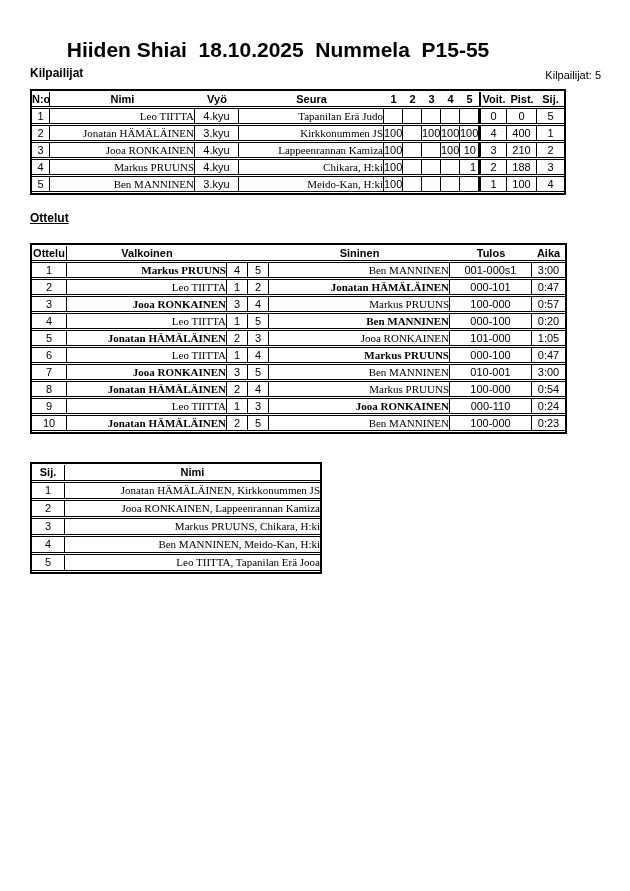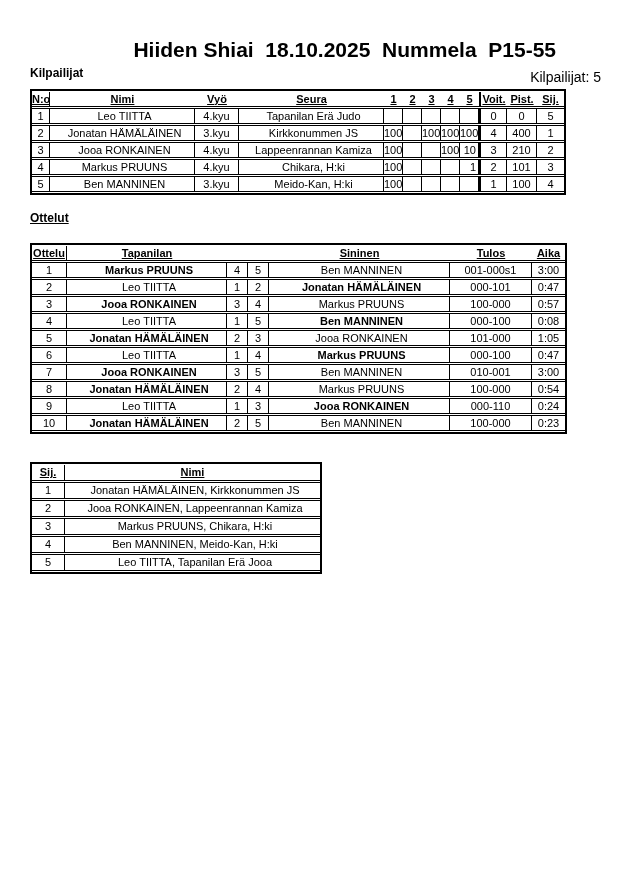--- a/index.html
+++ b/index.html
@@ -8,39 +8,39 @@
     width: 630px;
     height: 891px;
     background: #ffffff;
     font-family: "Liberation Sans", "DejaVu Sans", sans-serif;
     color: #000;
     overflow: hidden;
   }
   .title {
     position: absolute;
     top: 38px; left: 0; width: 556px;
-    text-align: right;
+    text-align: center;
     font-size: 21px;
     font-weight: bold;
     white-space: pre;
   }
   .sec-h {
     position: absolute;
     font-size: 12px;
     font-weight: bold;
     text-align: left;
     white-space: pre;
   }
   #h-competitors { top: 66px; left: 30px; width: 462px; }
   #h-matches     { top: 211px; left: 30px; width: 533px; text-decoration: underline; }
   #h-results     { top: 443px; left: 30px; width: 288px; }
   .count-label {
     position: absolute;
     top: 69px; right: 29px;
-    font-size: 14px;
+    font-size: 11px;
     white-space: pre;
   }
   table {
     position: absolute;
     border-collapse: separate;
     border-spacing: 0 1px;
     border: 2px solid #000;
     table-layout: fixed;
     font-size: 11px;
     background: #fff;
@@ -54,25 +54,25 @@
     padding: 0;
     overflow: hidden;
     white-space: nowrap;
     border-top: 1px solid #000;
     border-bottom: 1px solid #000;
     border-right: 1px solid #000;
     border-left: none;
     font-weight: normal;
   }
   #t-results th, #t-results td { height: 15px; line-height: 15px; }
-  thead th { border-top: none; font-weight: bold; border-right: none; text-decoration: underline; }
+  thead th { border-top: none; font-weight: bold; border-right: none; }
   thead th.sepR { border-right: 1px solid #000; }
   td:last-child { border-right: none; }
   .thickL { border-left: 2px solid #000; }
-  .l { text-align: center;  padding-left: 5px; }
+  .l { text-align: right;  padding-left: 5px; font-family: Liberation Serif, serif; }
   .c { text-align: center; }
   .r { text-align: right; padding-right: 2px; }
   .b { font-weight: bold; }
 </style>
 </head>
 <body>
 
 <div class="page">
 
   <div class="title">Hiiden Shiai  18.10.2025  Nummela  P15-55</div>
@@ -158,21 +158,21 @@
           <td class="c">4</td>
           <td class="l">Markus PRUUNS</td>
           <td class="c">4.kyu</td>
           <td class="l">Chikara, H:ki</td>
           <td class="r">100</td>
           <td class="r"></td>
           <td class="r"></td>
           <td class="r"></td>
           <td class="r">1</td>
           <td class="c thickL">2</td>
-          <td class="c">101</td>
+          <td class="c">188</td>
           <td class="c">3</td>
         </tr>
         <tr>
           <td class="c">5</td>
           <td class="l">Ben MANNINEN</td>
           <td class="c">3.kyu</td>
           <td class="l">Meido-Kan, H:ki</td>
           <td class="r">100</td>
           <td class="r"></td>
           <td class="r"></td>
@@ -193,21 +193,21 @@
         <col style="width:160px">
         <col style="width:21px">
         <col style="width:21px">
       <col style="width:181px">
         <col style="width:82px">
         <col style="width:33px">
     </colgroup>
     <thead>
       <tr>
         <th class="c sepR">Ottelu</th>
-        <th class="c">Tapanilan</th>
+        <th class="c">Valkoinen</th>
         <th class="c"></th>
         <th class="c"></th>
         <th class="c">Sininen</th>
         <th class="c">Tulos</th>
         <th class="c">Aika</th>
       </tr>
     </thead>
     <tbody id="matches-body">
         <tr>
           <td class="c">1</td>
@@ -236,21 +236,21 @@
           <td class="c">100-000</td>
           <td class="c">0:57</td>
         </tr>
         <tr>
           <td class="c">4</td>
           <td class="l">Leo TIITTA</td>
           <td class="c">1</td>
           <td class="c">5</td>
           <td class="l b">Ben MANNINEN</td>
           <td class="c">000-100</td>
-          <td class="c">0:08</td>
+          <td class="c">0:20</td>
         </tr>
         <tr>
           <td class="c">5</td>
           <td class="l b">Jonatan HÄMÄLÄINEN</td>
           <td class="c">2</td>
           <td class="c">3</td>
           <td class="l">Jooa RONKAINEN</td>
           <td class="c">101-000</td>
           <td class="c">1:05</td>
         </tr>

